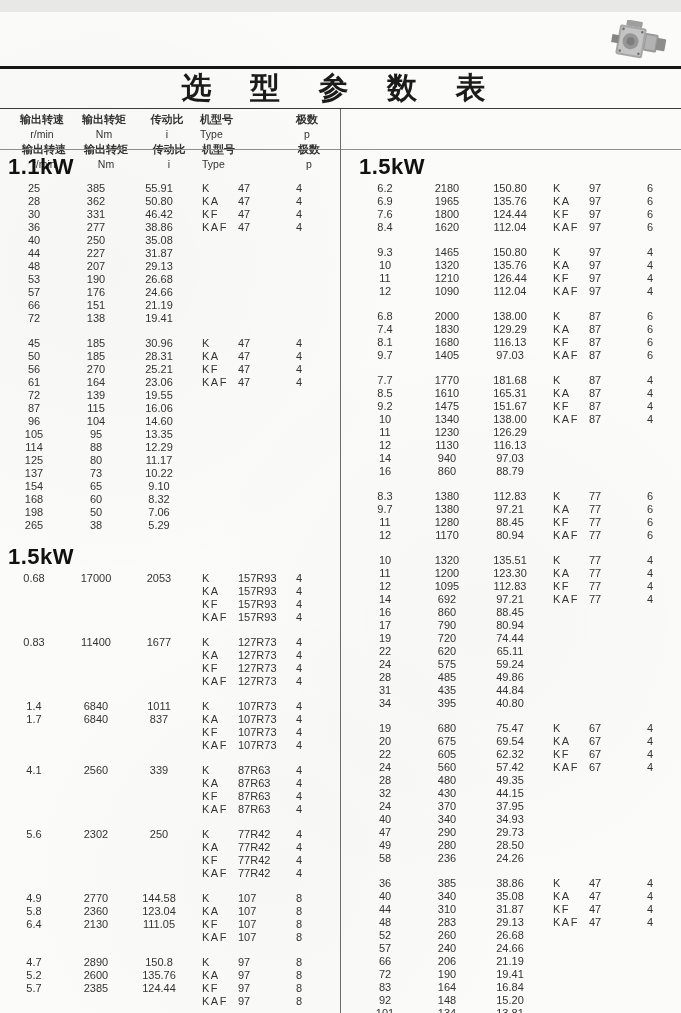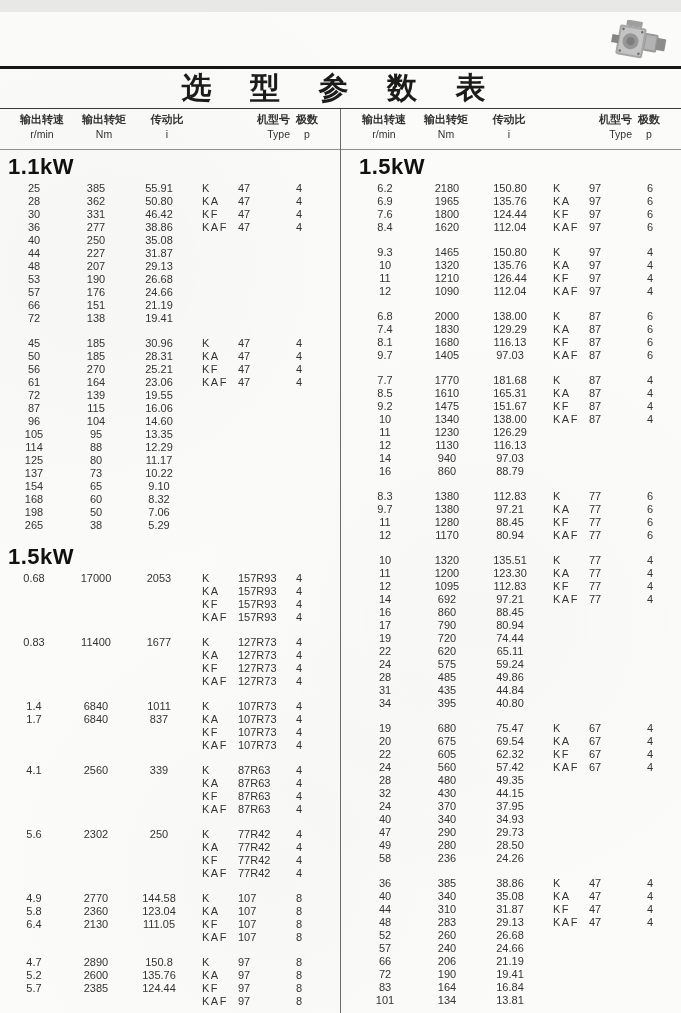--- a/index.html
+++ b/index.html
@@ -24,25 +24,25 @@
   .title{
     position:absolute;top:58px;left:0;width:681px;
     text-align:center;font-size:30px;font-weight:bold;
     letter-spacing:14px;color:#1b1b1b;margin:0;line-height:36px;
     font-family:"DejaVu Sans","Liberation Sans",sans-serif;
   }
   .title-rule{position:absolute;top:96px;left:0;width:681px;height:1px;background:#3a3a3a;}
   .header-rule{position:absolute;top:137px;left:0;width:681px;height:1px;background:#8f8f8f;}
   .v-divider{position:absolute;top:97px;left:340px;width:1px;height:916px;background:#6b6b6b;}
 
-  .header-row{position:absolute;top:100px;left:0;width:681px;display:flex;}
+  .header-row{position:absolute;top:100px;left:0;width:681px;display:flex;flex-direction:column;}
   .header-group{display:flex;box-sizing:border-box;}
   .hg-left{width:340px;padding-left:10px;}
   .hg-right{width:341px;padding-left:12px;}
-  .hcell{text-align:right;}
+  .hcell{text-align:left;}
   .hlabel{font-size:11px;font-weight:bold;color:#333;line-height:15px;
     font-family:"DejaVu Sans","Liberation Sans",sans-serif;}
   .hsub{font-size:10.5px;color:#333;line-height:15px;}
 
   .body{position:absolute;top:140px;left:0;width:681px;height:873px;display:flex;overflow:hidden;}
   .col{box-sizing:border-box;}
   .col-left{width:340px;padding-left:2px;}
   .col-right{width:341px;padding-left:13px;}
 
   .section-title{
@@ -1275,20 +1275,30 @@
             <div class="c-speed">83</div>
             <div class="c-torque">164</div>
             <div class="c-ratio">16.84</div>
             <div class="c-type">
               <span class="t-prefix"></span>
               <span class="t-model"></span>
             </div>
             <div class="c-poles"></div>
           </div>
           <div class="row">
+            <div class="c-speed">92</div>
+            <div class="c-torque">148</div>
+            <div class="c-ratio">15.20</div>
+            <div class="c-type">
+              <span class="t-prefix"></span>
+              <span class="t-model"></span>
+            </div>
+            <div class="c-poles"></div>
+          </div>
+          <div class="row">
             <div class="c-speed">101</div>
             <div class="c-torque">134</div>
             <div class="c-ratio">13.81</div>
             <div class="c-type">
               <span class="t-prefix"></span>
               <span class="t-model"></span>
             </div>
             <div class="c-poles"></div>
           </div>
         </div>

